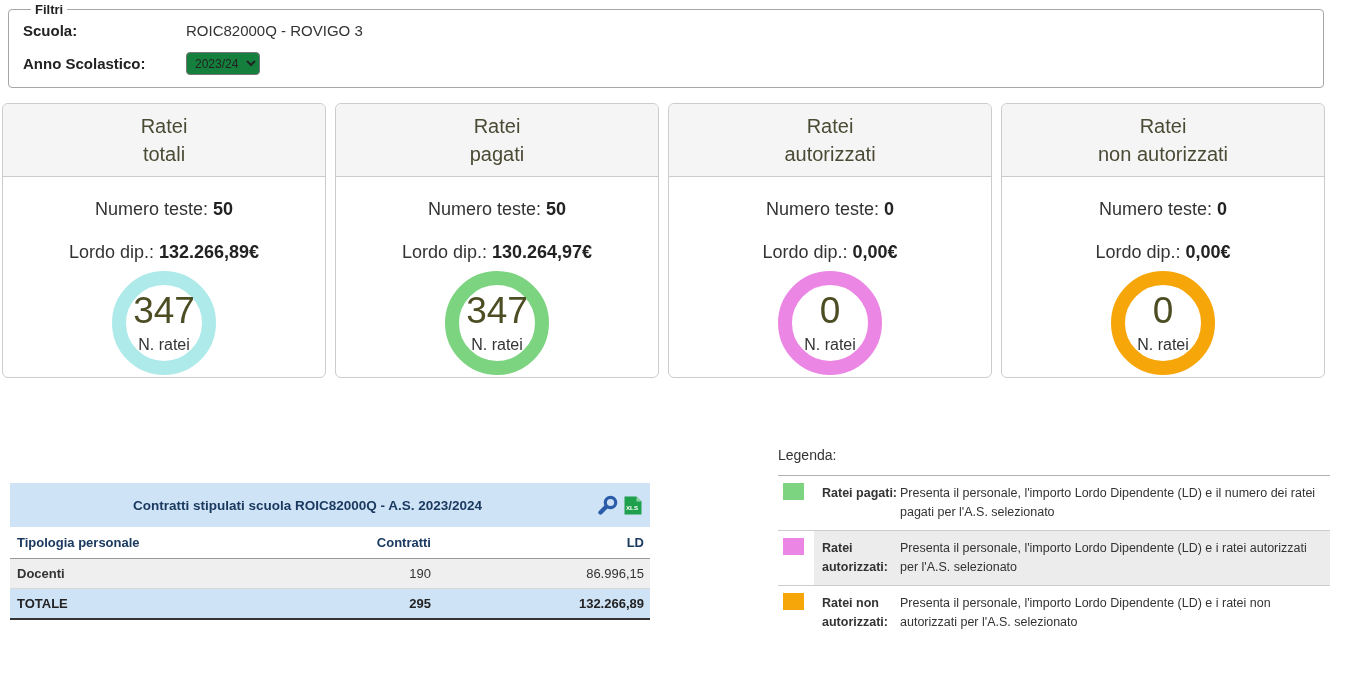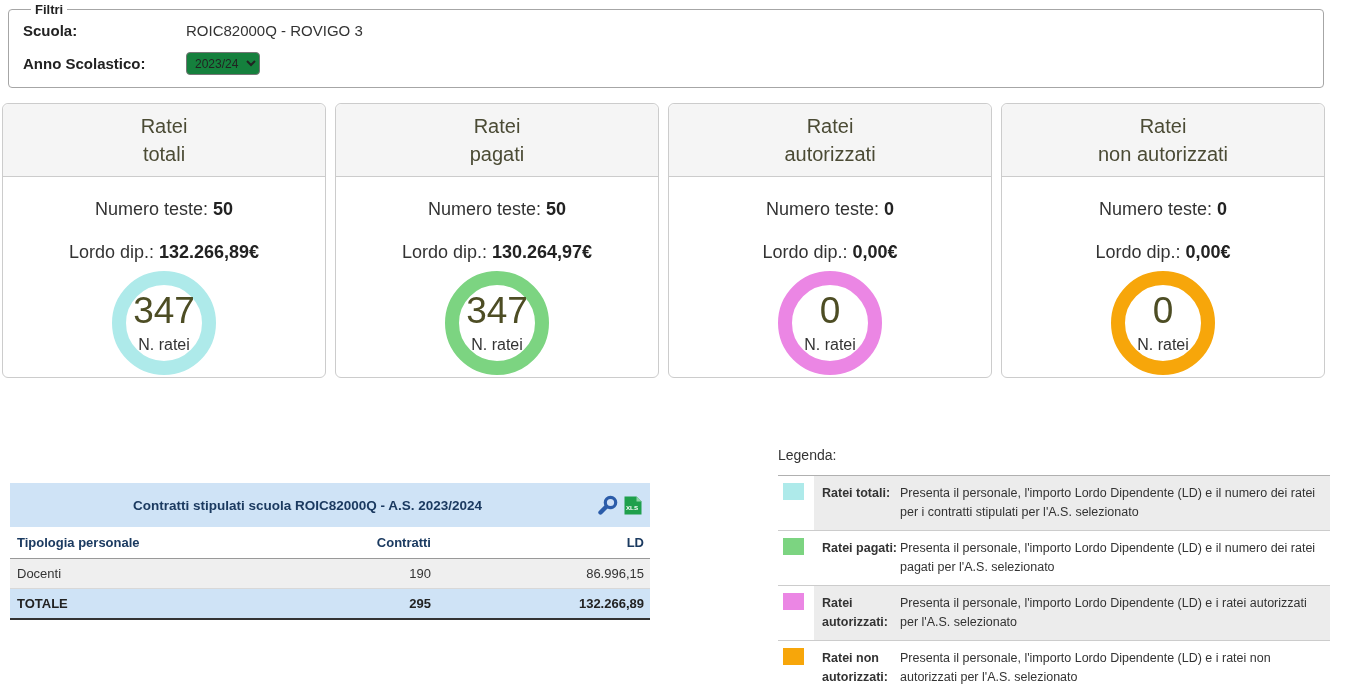--- a/index.html
+++ b/index.html
@@ -133,21 +133,21 @@
   .icon-btn { cursor: pointer; display: inline-flex; }
   table.contracts-grid { width: 100%; border-collapse: collapse; }
   .contracts-grid th {
     font-weight: bold;
     color: #1b3a60;
     padding: 8px 7px;
     border-bottom: 1px solid #999;
     background: #fff;
   }
   .contracts-grid td { padding: 7px 7px; }
-  .col-tipologia { width: 280px; text-align: left; }
+  .col-tipologia { width: 280px; text-align: left; font-weight: bold; }
   .col-contratti { width: 148px; text-align: right; }
   .col-ld { width: 212px; text-align: right; padding-right: 6px !important; }
   .contracts-grid tbody tr { border-bottom: 1px solid #d8d8d8; }
   .contracts-grid tbody tr.row-odd { background: #efefef; }
   .contracts-grid tbody tr.row-total {
     background: #cfe3f6;
     font-weight: bold;
     color: #222;
     border-top: 1px solid #b9cfe6;
     border-bottom: 2px solid #333;
@@ -319,29 +319,20 @@
           <td class="col-ld">132.266,89</td>
         </tr>
       </tbody>
     </table>
   </div>
 
   <div class="legend">
     <div class="legend-title">Legenda:</div>
     <div class="legend-rows">
 
-      <div class="legend-row alt">
-        <div class="swatch-cell">
-          <span class="swatch" style="background: rgb(174, 234, 234);"></span>
-        </div>
-        <div class="legend-row-content">
-          <div class="legend-label">Ratei totali:</div>
-          <div class="legend-desc">Presenta il personale, l'importo Lordo Dipendente (LD) e il numero dei ratei per i contratti stipulati per l'A.S. selezionato</div>
-        </div>
-      </div>
 
       <div class="legend-row">
         <div class="swatch-cell">
           <span class="swatch" style="background: rgb(124, 212, 129);"></span>
         </div>
         <div class="legend-row-content">
           <div class="legend-label">Ratei pagati:</div>
           <div class="legend-desc">Presenta il personale, l'importo Lordo Dipendente (LD) e il numero dei ratei pagati per l'A.S. selezionato</div>
         </div>
       </div>

